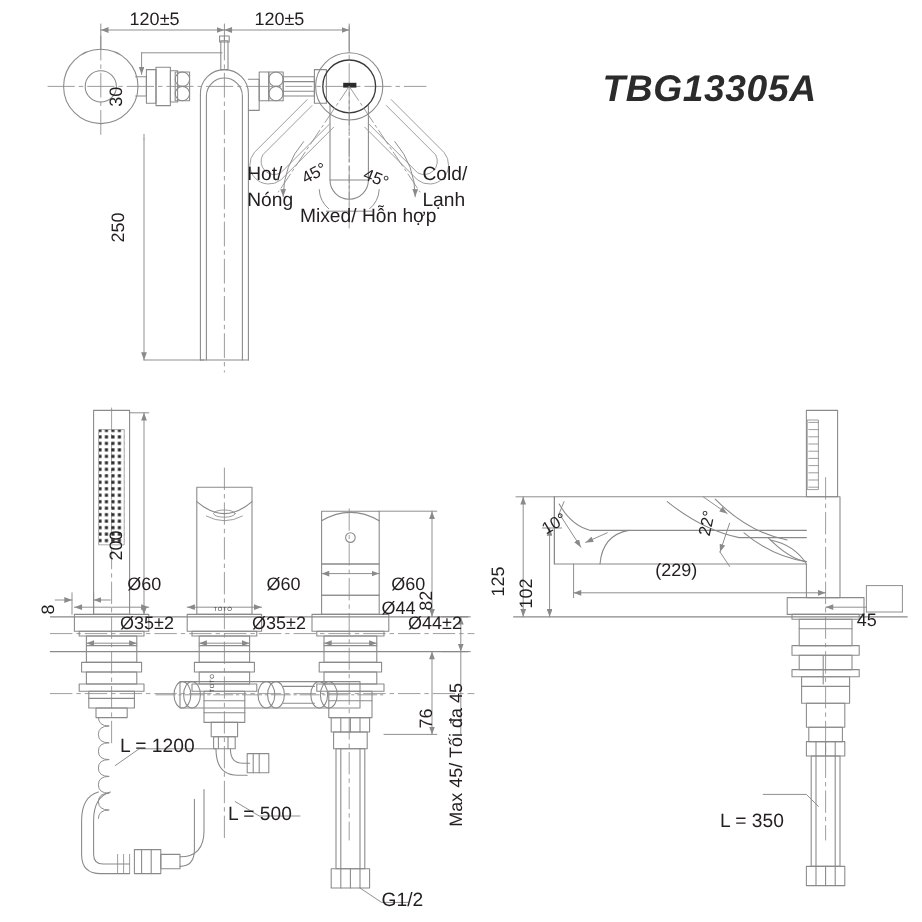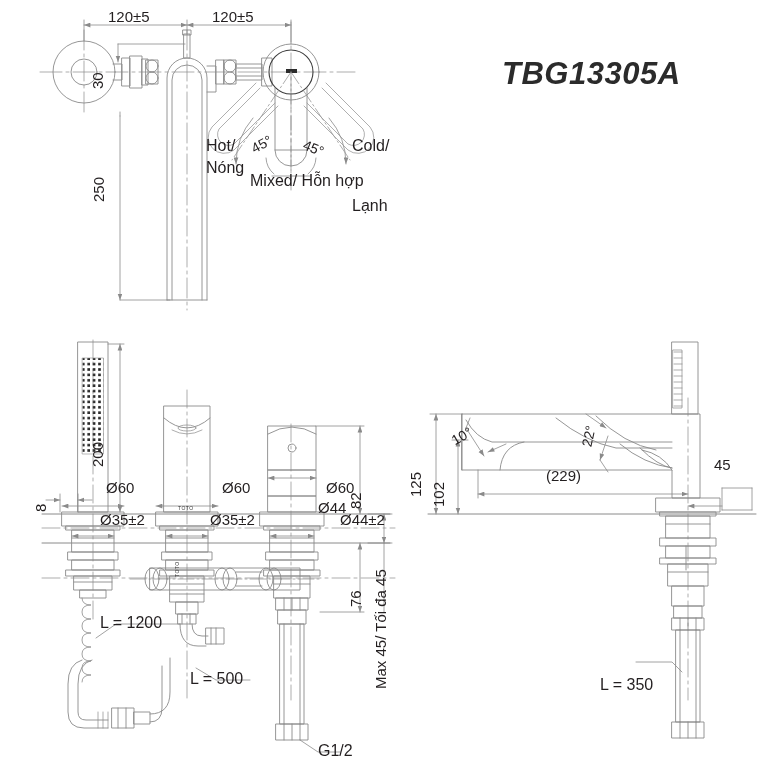--- a/index.html
+++ b/index.html
@@ -365,21 +365,21 @@
   <div class="lbl dim rot90" style="left:106px; top:72px;">30</div>
   <div class="lbl dim rot90" style="left:107px; top:185px;">250</div>
 
   <div class="lbl rot-ang" style="left:251px; top:136px; transform:rotate(-28deg);">45°</div>
   <div class="lbl rot-ang" style="left:303px; top:140px; transform:rotate(22deg);">45°</div>
 
   <div class="lbl note" style="left:206px; top:137px;">Hot/</div>
   <div class="lbl note" style="left:206px; top:159px;">Nóng</div>
 
   <div class="lbl note" style="left:352px; top:137px;">Cold/</div>
-  <div class="lbl note" style="left:352px; top:159px;margin-top:38px;">Lạnh</div>
+  <div class="lbl note" style="left:352px; top:159px;">Lạnh</div>
 
   <div class="lbl note" style="left:250px; top:172px;">Mixed/ Hỗn hợp</div>
 
   <div class="lbl dim rot90" style="left:106px; top:450px;">200</div>
   <div class="lbl dim rot90" style="left:49px; top:495px;">8</div>
 
   <div class="lbl dim" style="left:106px; top:479px;">Ø60</div>
   <div class="lbl dim" style="left:222px; top:479px;">Ø60</div>
   <div class="lbl dim" style="left:318px; top:455px;margin-top:44px;">Ø44</div>
   <div class="lbl dim" style="left:326px; top:479px;">Ø60</div>
@@ -392,21 +392,21 @@
   <div class="lbl dim rot90" style="left:364px; top:590px;">76</div>
   <div class="lbl dim rot90" style="left:389px; top:672px;">Max 45/ Tối đa 45</div>
 
   <div class="lbl note" style="left:100px; top:614px;">L = 1200</div>
   <div class="lbl note" style="left:190px; top:670px;">L = 500</div>
   <div class="lbl note" style="left:318px; top:742px;">G1/2</div>
 
   <div class="lbl dim rot90" style="left:424px; top:480px;">125</div>
   <div class="lbl dim rot90" style="left:447px; top:490px;">102</div>
   <div class="lbl dim" style="left:546px; top:467px;">(229)</div>
-  <div class="lbl dim" style="left:714px; top:456px;text-align:right;">45</div>
+  <div class="lbl dim" style="left:714px; top:509px;text-align:right;">45</div>
 
   <div class="lbl rot-ang" style="left:451px; top:428px; transform:rotate(-30deg);">10°</div>
   <div class="lbl rot-ang" style="left:578px; top:428px; transform:rotate(-78deg);">22°</div>
 
   <div class="lbl note" style="left:600px; top:676px;">L = 350</div>
 
   <div class="lbl" style="left:178px; top:505px; font-size:5px; color:#3a3a3a; letter-spacing:0.5px;">TOTO</div>
   <div class="lbl" style="left:180px; top:571px; font-size:5px; color:#3a3a3a; letter-spacing:0.5px; transform:rotate(-90deg); transform-origin:left bottom;">TOTO</div>
 
 </div>

